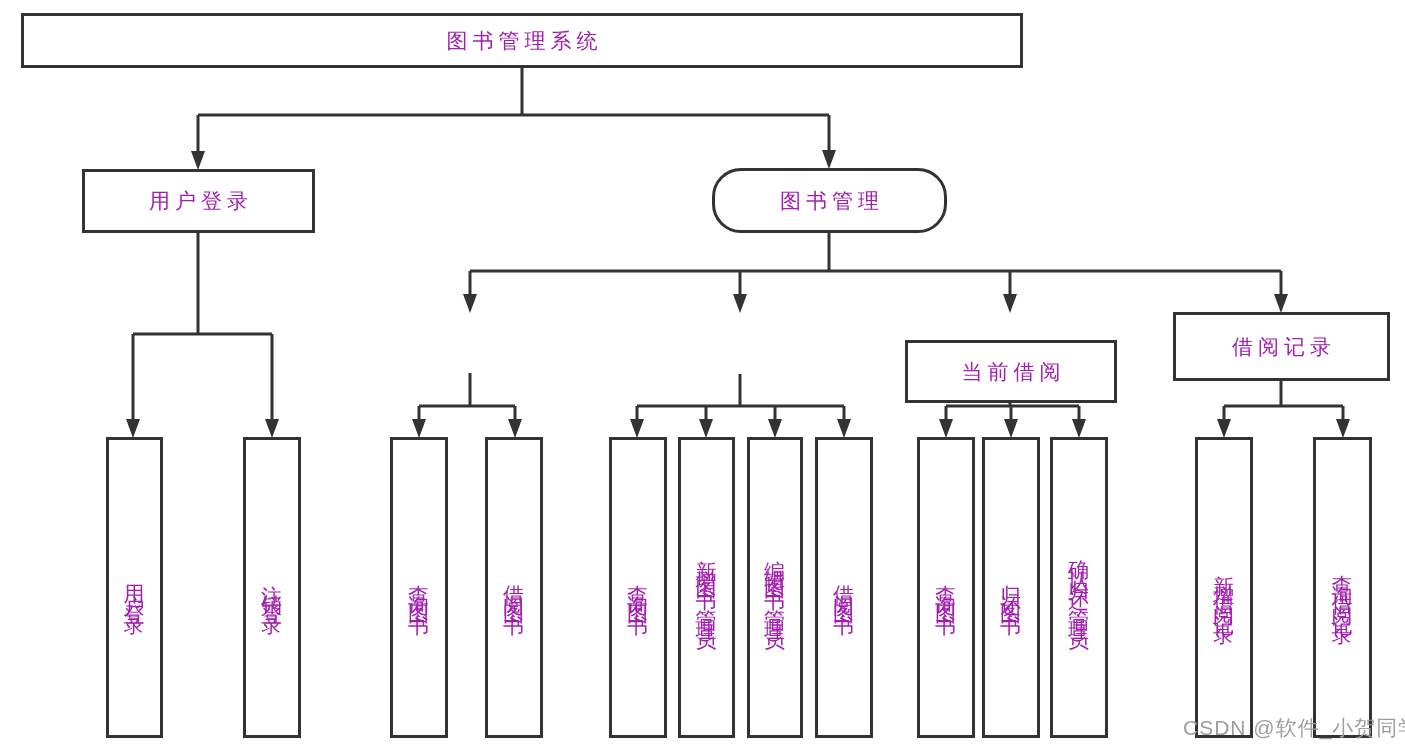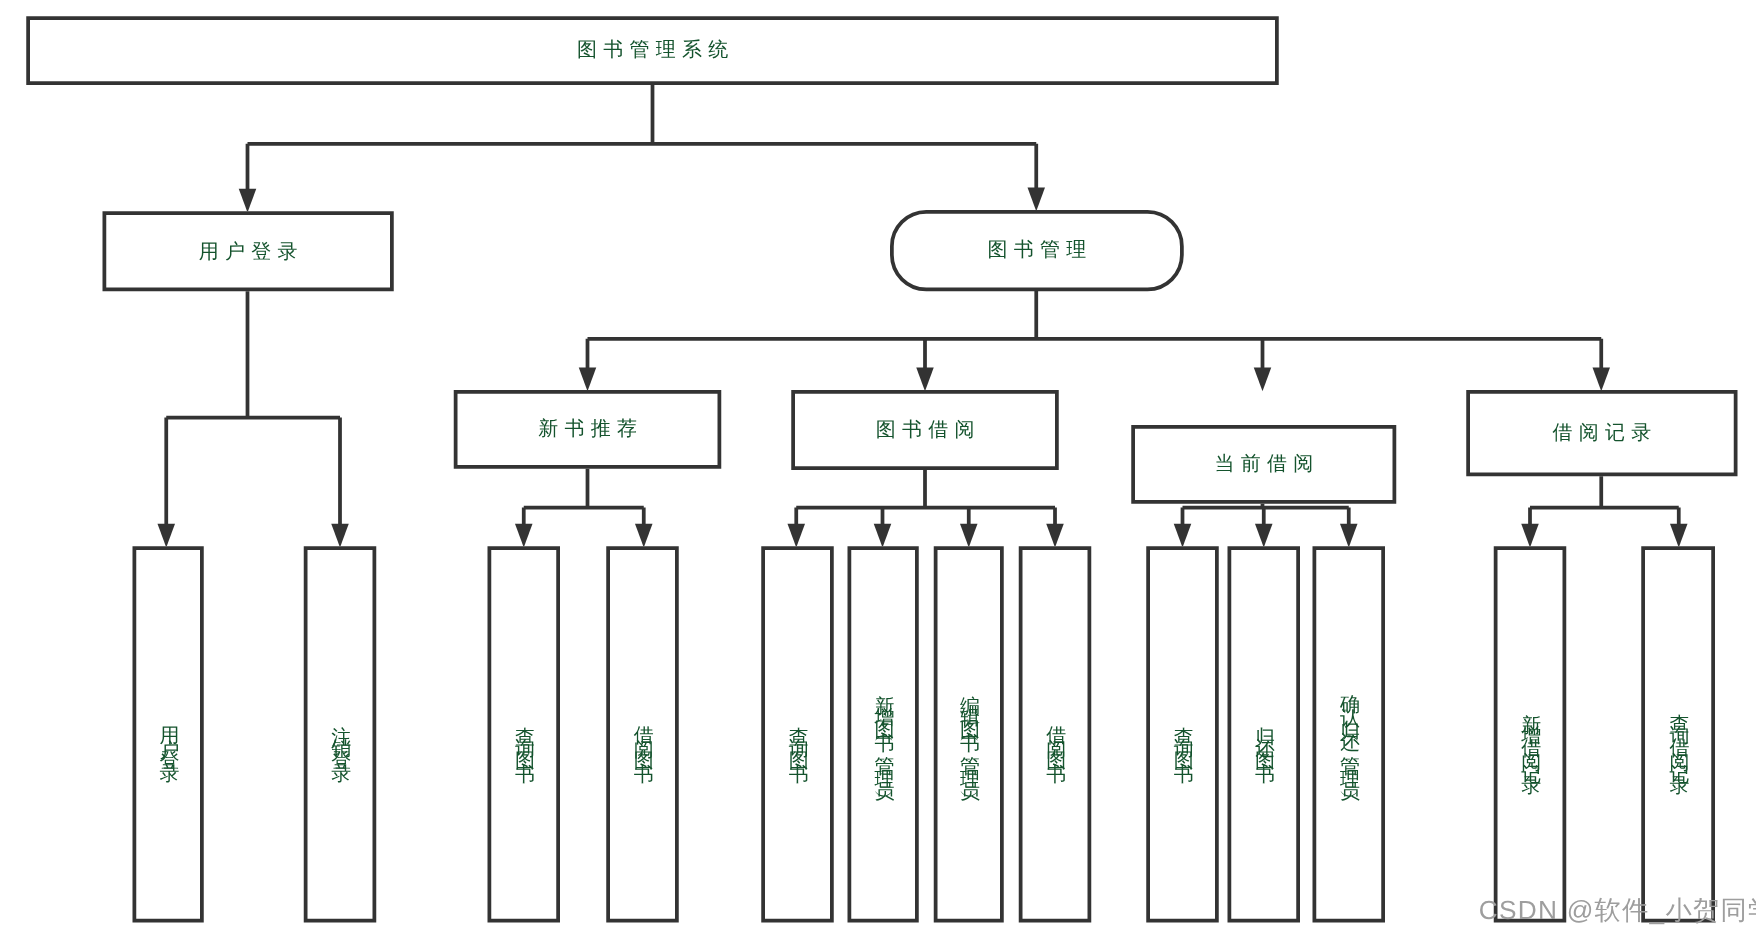--- a/index.html
+++ b/index.html
@@ -14,22 +14,22 @@
   .wires{position:absolute;left:0;top:0;z-index:1;}
   .box{
     position:absolute;
     box-sizing:border-box;
     border:3px solid #333333;
     background:#ffffff;
     display:flex;
     align-items:center;
     justify-content:center;
     z-index:2;
-    font-size:16px;
-    color:#14532d;
+    font-size:21px;
+    color:#a21caf;
   }
   .box .hlabel{
     letter-spacing:5px;
     text-indent:5px; 
     white-space:nowrap;
   }
   .box.leaf .vlabel{
     writing-mode:vertical-rl;
     text-orientation:mixed;
     letter-spacing:10px;
@@ -95,26 +95,20 @@
     <span class="hlabel">图书管理系统</span>
   </div>
 
   <div class="box" style="left:82px;top:169px;width:233px;height:64px;">
     <span class="hlabel">用户登录</span>
   </div>
   <div class="box" style="left:712px;top:168px;width:235px;height:65px;border-radius:29px;">
     <span class="hlabel">图书管理</span>
   </div>
 
-  <div class="box" style="left:363px;top:312px;width:214px;height:63px;">
-    <span class="hlabel">新书推荐</span>
-  </div>
-  <div class="box" style="left:633px;top:312px;width:214px;height:64px;">
-    <span class="hlabel">图书借阅</span>
-  </div>
   <div class="box" style="left:905px;top:312px;width:212px;height:63px;margin-top:28px;">
     <span class="hlabel">当前借阅</span>
   </div>
   <div class="box" style="left:1173px;top:312px;width:217px;height:69px;">
     <span class="hlabel">借阅记录</span>
   </div>
 
   <div class="box leaf" style="left:106px;top:437px;width:57px;height:301px;">
     <span class="vlabel">用户登录</span>
   </div>

